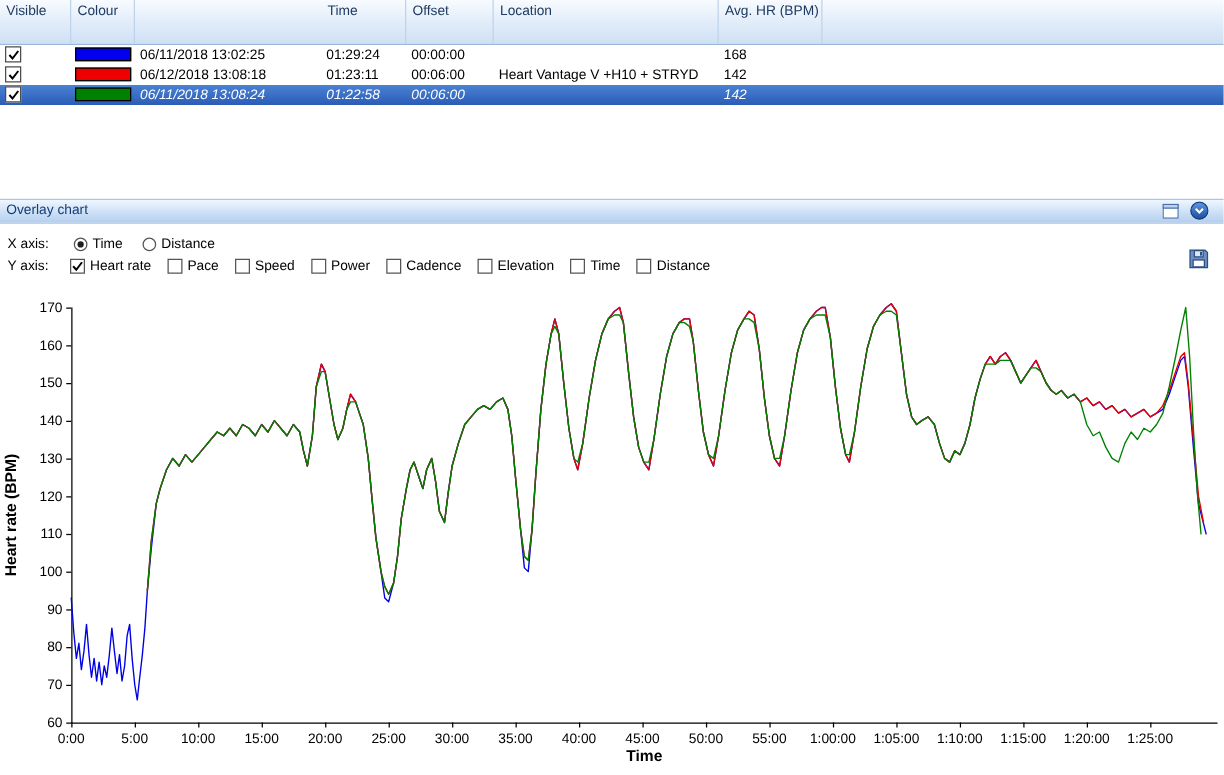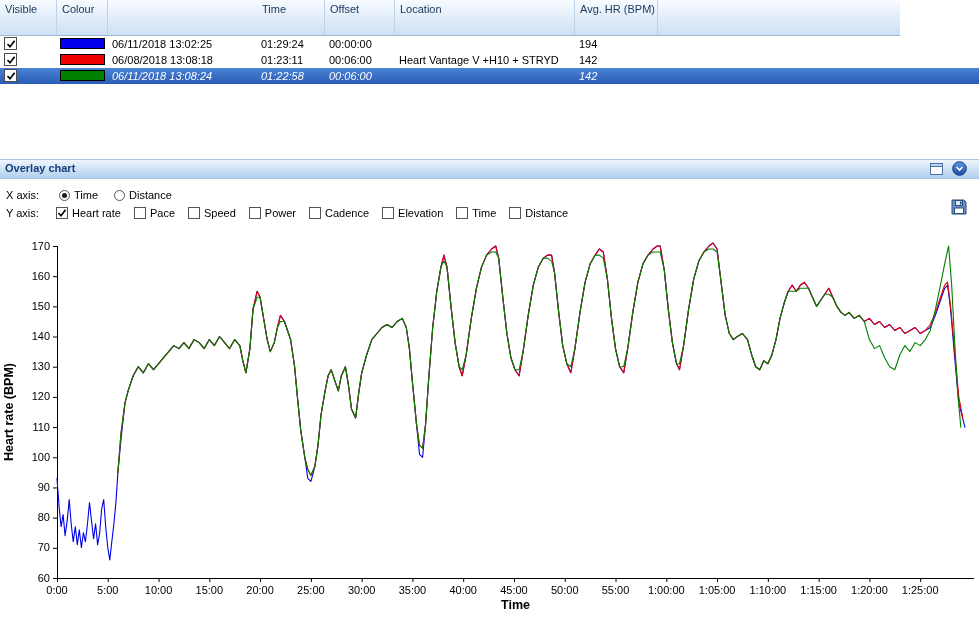--- a/index.html
+++ b/index.html
@@ -1,37 +1,37 @@
 <!DOCTYPE html>
 <html><head>
 <meta charset="utf-8">
 <style>
   html,body{margin:0;padding:0}
   body{
     width:979px;height:620px;position:relative;overflow:hidden;
     font-family:"Liberation Sans",sans-serif;font-size:11px;background:#fff;color:#000;
   }
   
-  .grid-header{position:absolute;left:0;top:0;width:900px;height:36px;
+  .grid-header{position:absolute;left:0;top:0;width:979px;height:36px;
     background:linear-gradient(#f8fbff,#e4eefa 45%,#cfe0f5);
     border-bottom:1px solid #9cb8d8;box-sizing:border-box}
   .col-h{position:absolute;top:0;bottom:0;padding:3px 0 0 5px;color:#1d3b60;
     border-right:1px solid #bed3ea;box-sizing:border-box;overflow:hidden}
   .grid-row{position:absolute;left:0;width:979px;height:16px;background:#fff}
   .grid-row.selected{background:linear-gradient(#4a82d4,#2a5cb6)}
   .grid-row.selected .cellt{color:#fff}
   .cellt{position:absolute;top:0;height:16px;line-height:16px;white-space:nowrap;overflow:hidden;color:#000}
   .cb{position:absolute;left:4px;top:1px;width:13px;height:13px;background:#fff;
     border:1px solid #4d4d4d;box-sizing:border-box;display:flex;align-items:center;justify-content:center}
   .swatch{position:absolute;left:60px;top:2px;width:45px;height:11px;border:1px solid #000;box-sizing:border-box}
   
   .bar{position:absolute;left:0;top:159px;width:979px;height:18px;
     background:linear-gradient(#eff6fe,#cde0f6 55%,#b3cfef);
     border-top:1px solid #a9c6e6;border-bottom:1px solid #a9c6e6;box-sizing:content-box}
-  .bar-title{position:absolute;left:5px;top:2px;font-weight:bold;color:#123d78}
+  .bar-title{position:absolute;left:5px;top:2px;font-weight:normal;color:#123d78}
   .bar-ic1{position:absolute;right:36px;top:3px;cursor:default}
   .bar-ic2{position:absolute;right:12px;top:1px;cursor:default}
   
   .ctrl-row{position:absolute;display:flex;align-items:flex-end;height:15px;white-space:nowrap}
   #xrow{top:186px;left:6px;gap:16px}
   #yrow{top:204px;left:6px;gap:13px}
   .ctrl-cap{width:37px;display:inline-block}
   .opt{display:flex;align-items:center;gap:4px}
   .radio{width:11px;height:11px;border:1px solid #555;border-radius:50%;background:#fff;
     display:flex;align-items:center;justify-content:center;box-sizing:border-box}
@@ -58,30 +58,30 @@
     <div class="grid-row" style="top: 36px;">
       <div class="cb">
         <svg width="10" height="10" viewBox="0 0 10 10">
           <path d="M1.5 5 L4 7.8 L8.6 1.8" stroke="#000" stroke-width="1.6" fill="none"></path>
         </svg>
       </div>
       <div class="swatch" style="background:#0000ee"></div>
       <div class="cellt" style="left:112px;width:143px">06/11/2018 13:02:25</div>
       <div class="cellt" style="left:261px;width:62px">01:29:24</div>
       <div class="cellt" style="left:329px;width:64px">00:00:00</div>
-      <div class="cellt" style="left:579px;width:77px">194</div>
+      <div class="cellt" style="left:579px;width:77px">168</div>
     </div>
     <div class="grid-row" style="top: 52px;">
       <div class="cb">
         <svg width="10" height="10" viewBox="0 0 10 10">
           <path d="M1.5 5 L4 7.8 L8.6 1.8" stroke="#000" stroke-width="1.6" fill="none"></path>
         </svg>
       </div>
       <div class="swatch" style="background:#ee0000"></div>
-      <div class="cellt" style="left:112px;width:143px">06/08/2018 13:08:18</div>
+      <div class="cellt" style="left:112px;width:143px">06/12/2018 13:08:18</div>
       <div class="cellt" style="left:261px;width:62px">01:23:11</div>
       <div class="cellt" style="left:329px;width:64px">00:06:00</div>
       <div class="cellt" style="left:399px;width:174px">Heart Vantage V +H10 + STRYD</div>
       <div class="cellt" style="left:579px;width:77px">142</div>
     </div>
     <div class="grid-row selected" style="top: 68px; font-style: italic;">
       <div class="cb">
         <svg width="10" height="10" viewBox="0 0 10 10">
           <path d="M1.5 5 L4 7.8 L8.6 1.8" stroke="#000" stroke-width="1.6" fill="none"></path>
         </svg>

